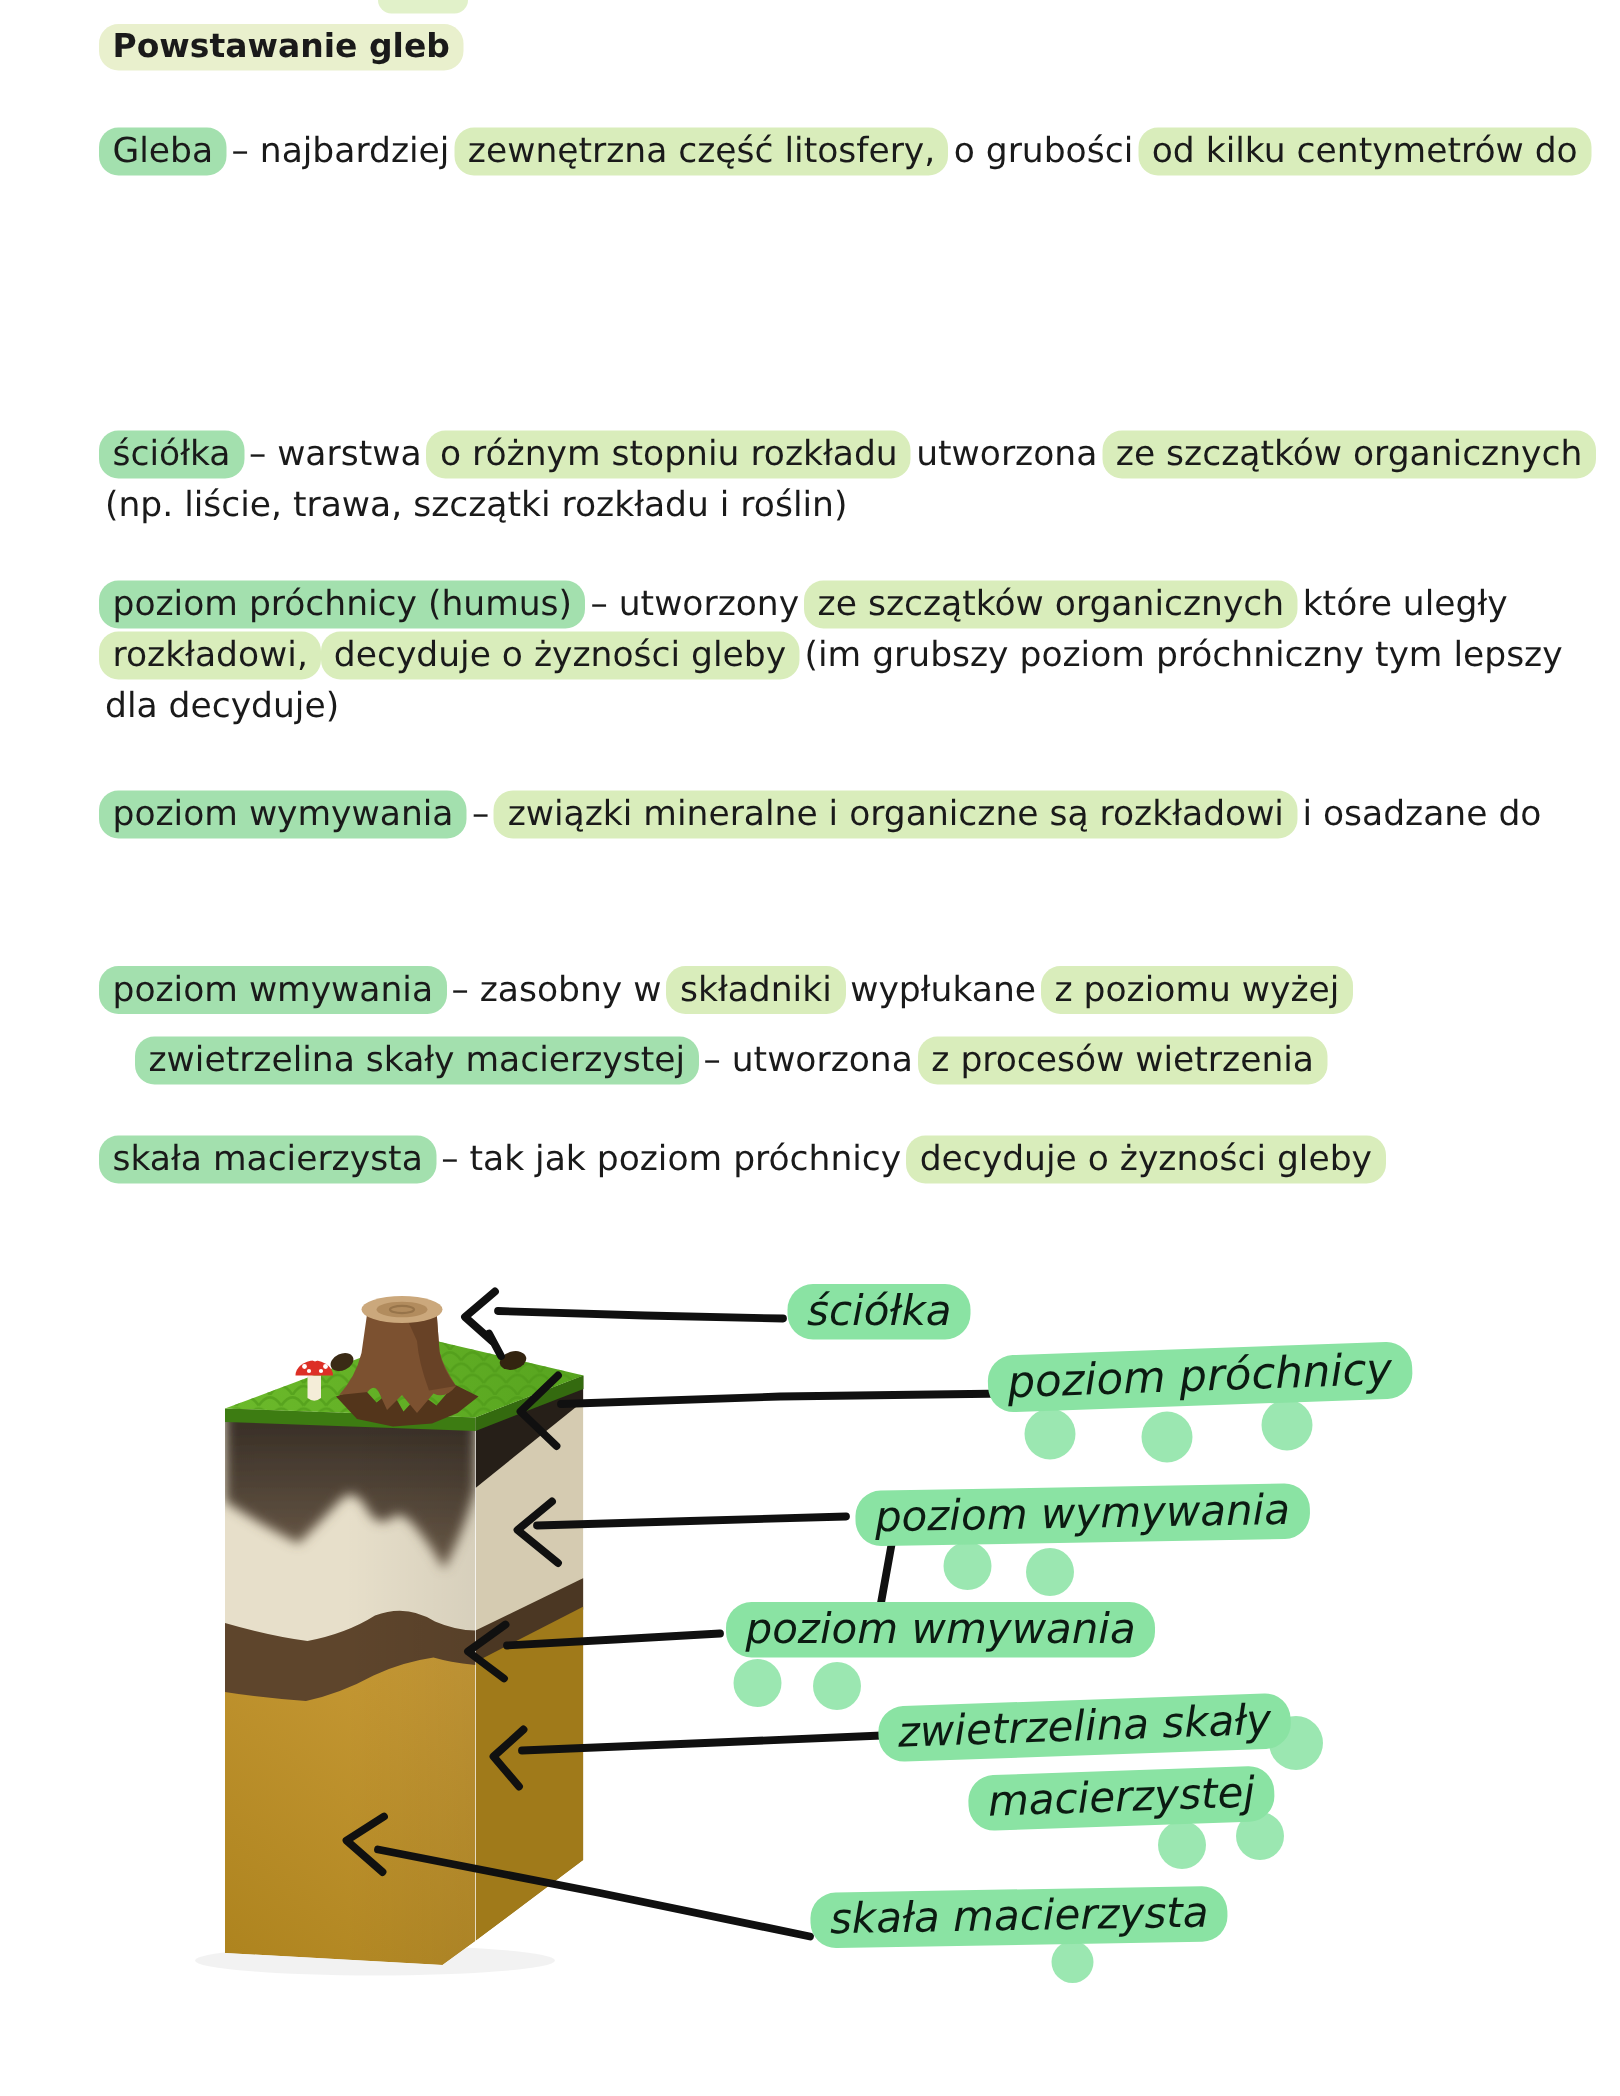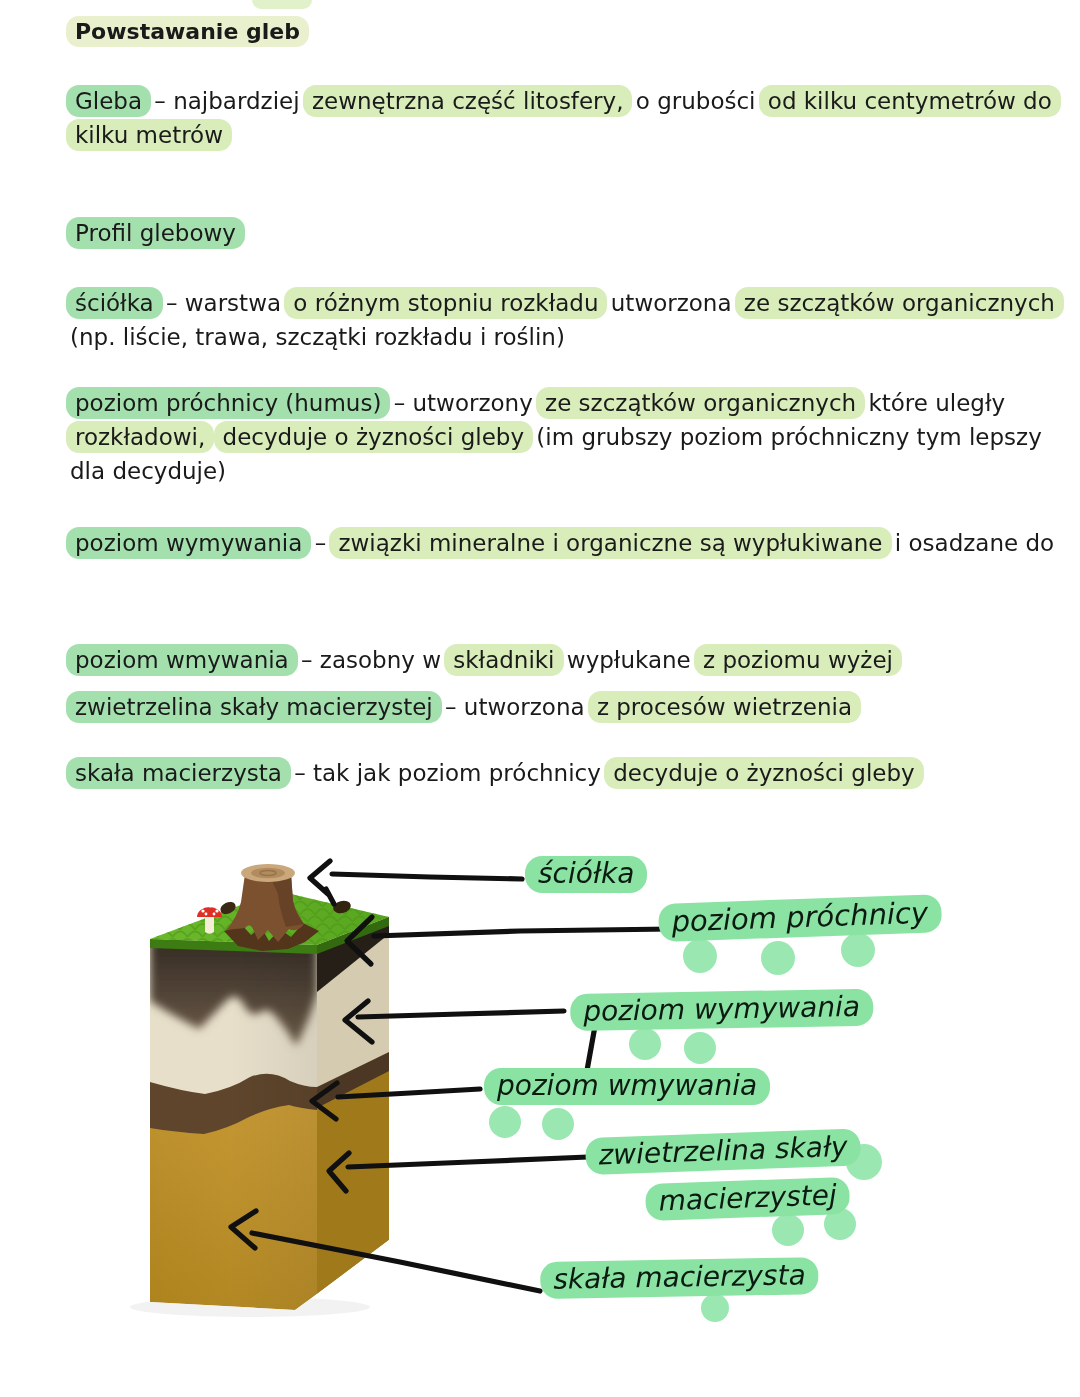--- a/index.html
+++ b/index.html
@@ -47,41 +47,37 @@
 <div class="page">
 
   <div class="top-blob"></div>
 
   <div id="notes">
       <div class="para bold" style="top: 15px;">
         <div class="line"><span class="hl hl-pale">Powstawanie gleb</span></div>
       </div>
       <div class="para" style="top: 84px;">
         <div class="line"><span class="hl hl-mint">Gleba</span><span> – najbardziej </span><span class="hl hl-lime">zewnętrzna część litosfery,</span><span> o grubości </span><span class="hl hl-lime">od kilku centymetrów do</span></div>
-        <div class="line"><span class="hl hl-lime">kilku metrów</span></div>
-      </div>
-      <div class="para" style="top: 216px;">
-        <div class="line"><span class="hl hl-mint">Profil glebowy</span></div>
       </div>
       <div class="para" style="top: 286px;">
         <div class="line"><span class="hl hl-mint">ściółka</span><span> – warstwa </span><span class="hl hl-lime">o różnym stopniu rozkładu</span><span> utworzona </span><span class="hl hl-lime">ze szczątków organicznych</span></div>
         <div class="line"><span>(np. liście, trawa, szczątki rozkładu i roślin)</span></div>
       </div>
       <div class="para" style="top: 386px;">
         <div class="line"><span class="hl hl-mint">poziom próchnicy (humus)</span><span> – utworzony </span><span class="hl hl-lime">ze szczątków organicznych</span><span> które uległy</span></div>
         <div class="line"><span class="hl hl-lime">rozkładowi,</span><span> </span><span class="hl hl-lime">decyduje o żyzności gleby</span><span> (im grubszy poziom próchniczny tym lepszy</span></div>
         <div class="line"><span>dla decyduje)</span></div>
       </div>
       <div class="para" style="top: 526px;">
-        <div class="line"><span class="hl hl-mint">poziom wymywania</span><span> – </span><span class="hl hl-lime">związki mineralne i organiczne są wypłukiwane</span><span> i osadzane do</span></div>
+        <div class="line"><span class="hl hl-mint">poziom wymywania</span><span> – </span><span class="hl hl-lime">związki mineralne i organiczne są rozkładowi</span><span> i osadzane do</span></div>
       </div>
       <div class="para" style="top: 628px; margin-top: 15px;">
         <div class="line"><span class="hl hl-mint">poziom wmywania</span><span> – zasobny w </span><span class="hl hl-lime">składniki</span><span> wypłukane </span><span class="hl hl-lime">z poziomu wyżej</span></div>
       </div>
-      <div class="para" style="top: 690px;">
+      <div class="para" style="top: 690px; margin-left: 24px;">
         <div class="line"><span class="hl hl-mint">zwietrzelina skały macierzystej</span><span> – utworzona </span><span class="hl hl-lime">z procesów wietrzenia</span></div>
       </div>
       <div class="para" style="top: 756px;">
         <div class="line"><span class="hl hl-mint">skała macierzysta</span><span> – tak jak poziom próchnicy </span><span class="hl hl-lime">decyduje o żyzności gleby</span></div>
       </div>
     </div>
 
   <svg id="diagram" width="1080" height="1397" viewBox="0 0 1080 1397">
     <defs>
       <linearGradient id="gHumus" x1="0" y1="940" x2="0" y2="1050" gradientUnits="userSpaceOnUse">

